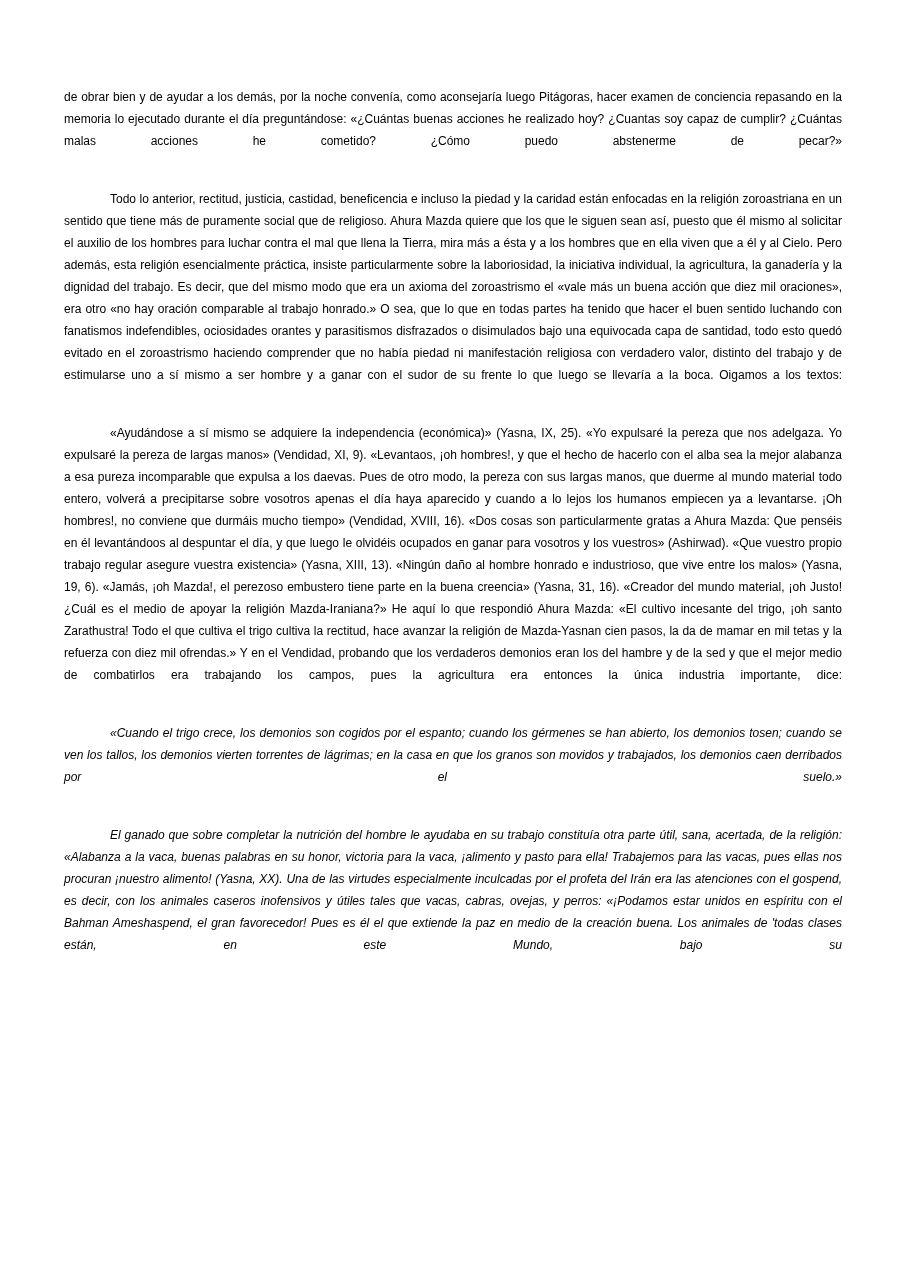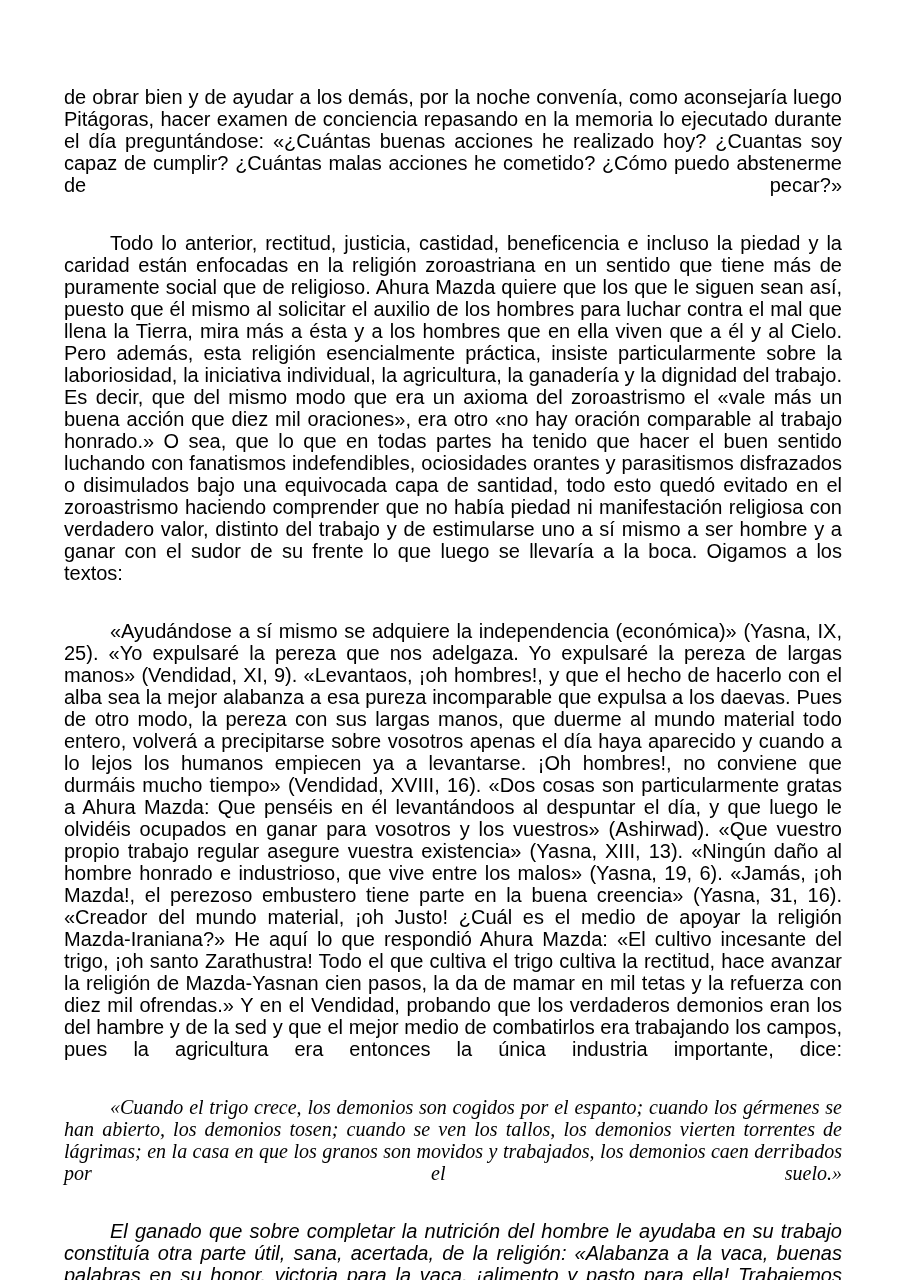--- a/index.html
+++ b/index.html
@@ -21,35 +21,34 @@
     overflow: hidden;
   }
   .text-column {
     position: absolute;
     left: 64px;
     top: 86px;
     width: 778px;
   }
   p.para {
     margin: 0 0 14px 0;
-    font-size: 20px;
+    font-size: 12px;
     line-height: 22px;
     text-align: justify;
     text-justify: inter-word;
     text-indent: 46px;
     word-spacing: 0px;
     -webkit-hyphens: none;
     hyphens: none;
   }
   p.para.no-indent {
     text-indent: 0;
   }
   p.para.italic-quote {
     font-style: italic;
-    font-family: Liberation Serif, serif;
   }
   p.para:last-child {
     margin-bottom: 0;
     font-style: italic;
   }
   
   p.para::after {
     content: "";
     display: inline-block;
     width: 100%;

